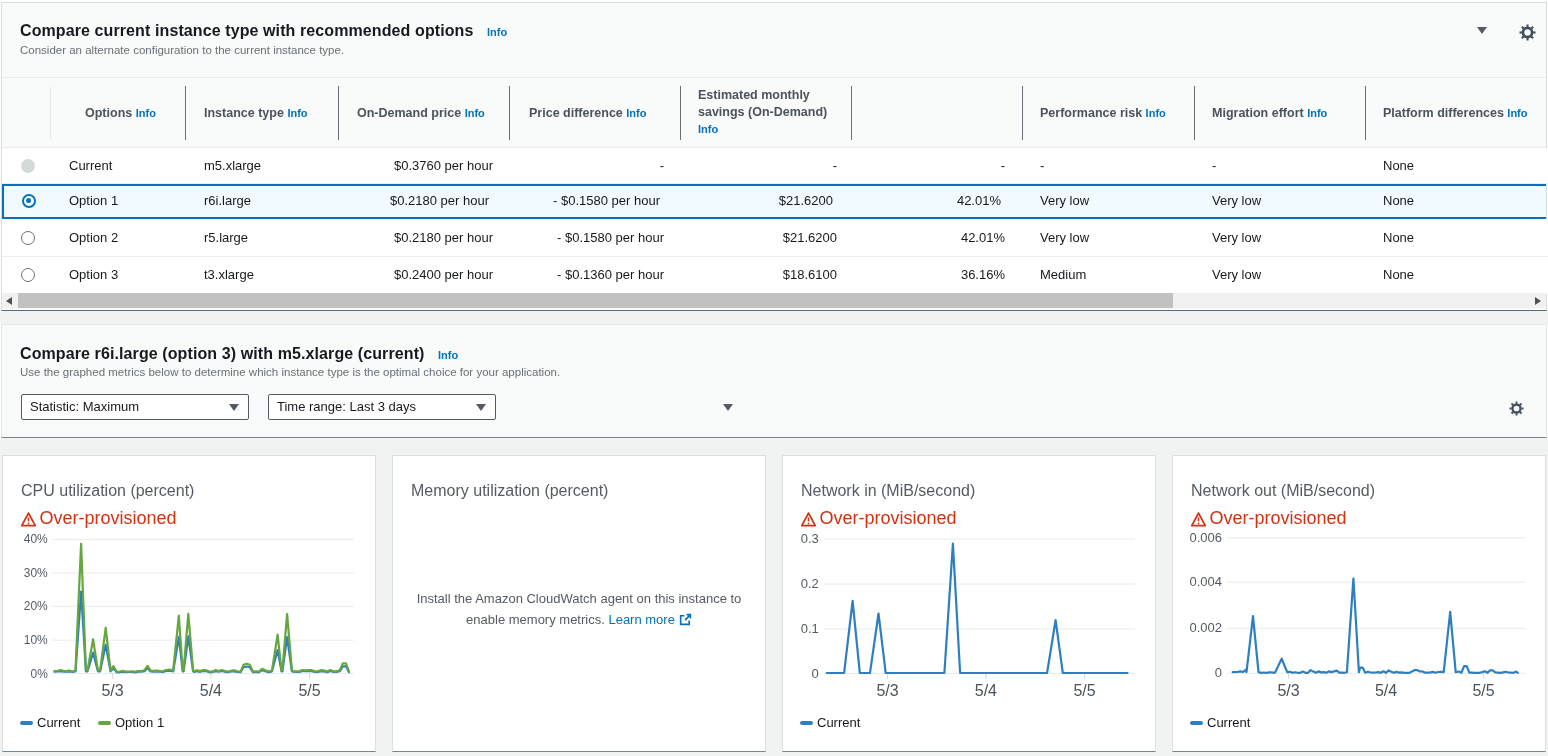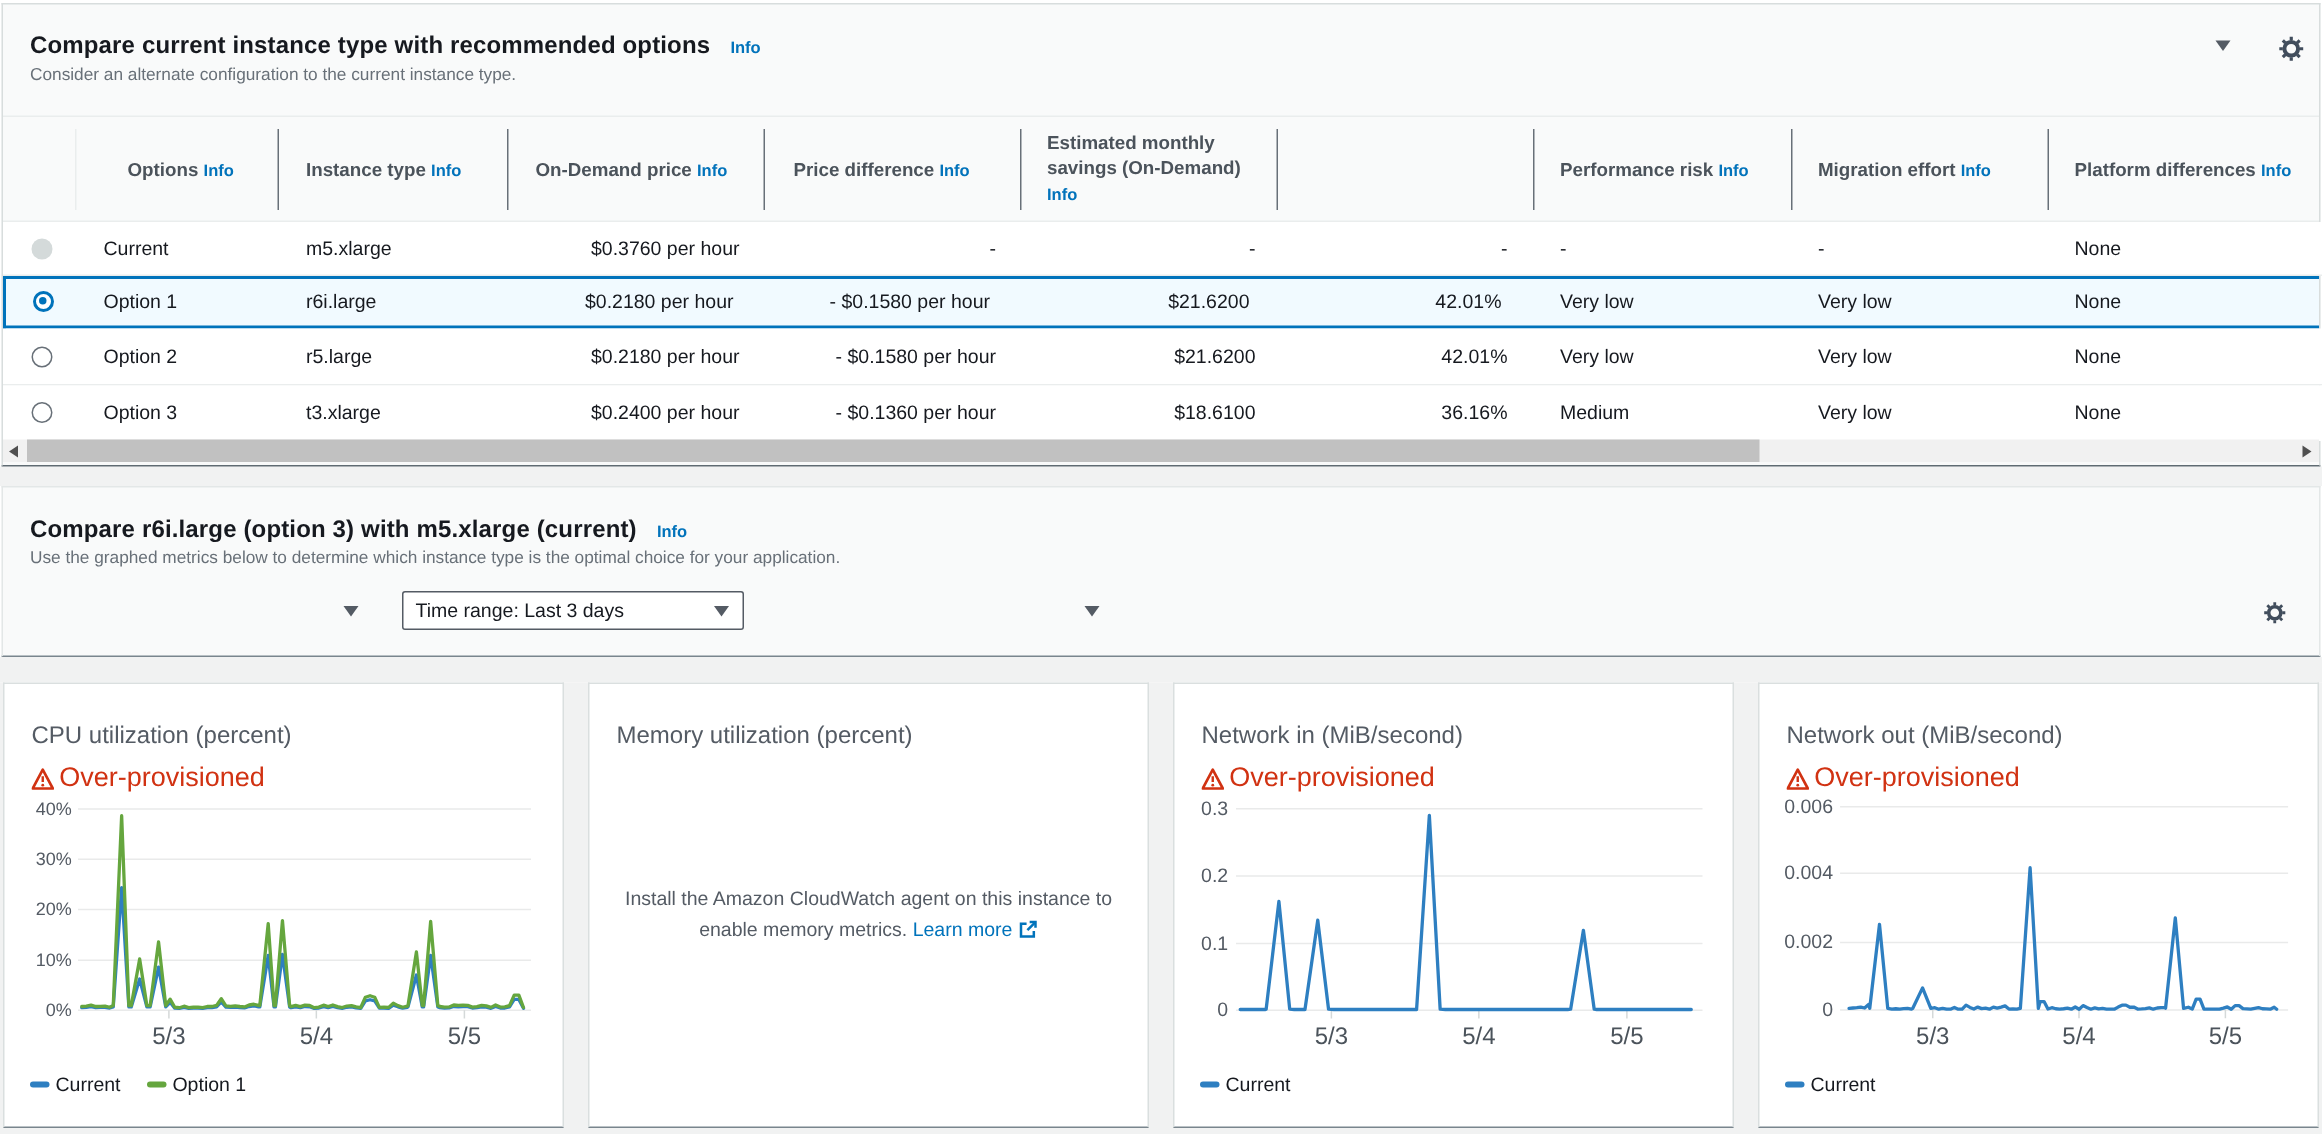--- a/index.html
+++ b/index.html
@@ -138,20 +138,21 @@
     <div class="abs" style="left:1533px; top:3.5px; width:0; height:0; border-top:4px solid transparent; border-bottom:4px solid transparent; border-left:6px solid #505050;"></div>
   </div>
 </div>
 
 <div id="panel2">
   <div class="abs" style="left:18px; top:20px;">
     <span class="h1">Compare r6i.large (option 3) with m5.xlarge (current)</span>
     <span class="info" style="margin-left:9px;">Info</span>
   </div>
   <div class="sub abs" style="left:18px; top:41px;">Use the graphed metrics below to determine which instance type is the optimal choice for your application.</div>
+  <div class="sel-dd" style="left:19px; top:69px; width:228px;">Statistic: Maximum</div>
   <div class="caret" style="left:227px; top:79px;"></div>
   <div class="sel-dd" style="left:266px; top:69px; width:228px;">Time range: Last 3 days</div>
   <div class="caret" style="left:474px; top:79px;"></div>
   <div class="caret" style="left:721px; top:79px;"></div>
   <svg class="abs" style="left:1507px; top:76px;" width="15" height="15" viewBox="0 0 16 16">
     <g stroke="#414d5c" stroke-linecap="butt">
       <circle cx="8" cy="8" r="4.3" fill="none" stroke-width="2.5"></circle>
       <g stroke-width="2.0">
         <line x1="8" y1="0.5" x2="8" y2="2.7"></line>
           <line x1="8" y1="13.3" x2="8" y2="15.5"></line>

